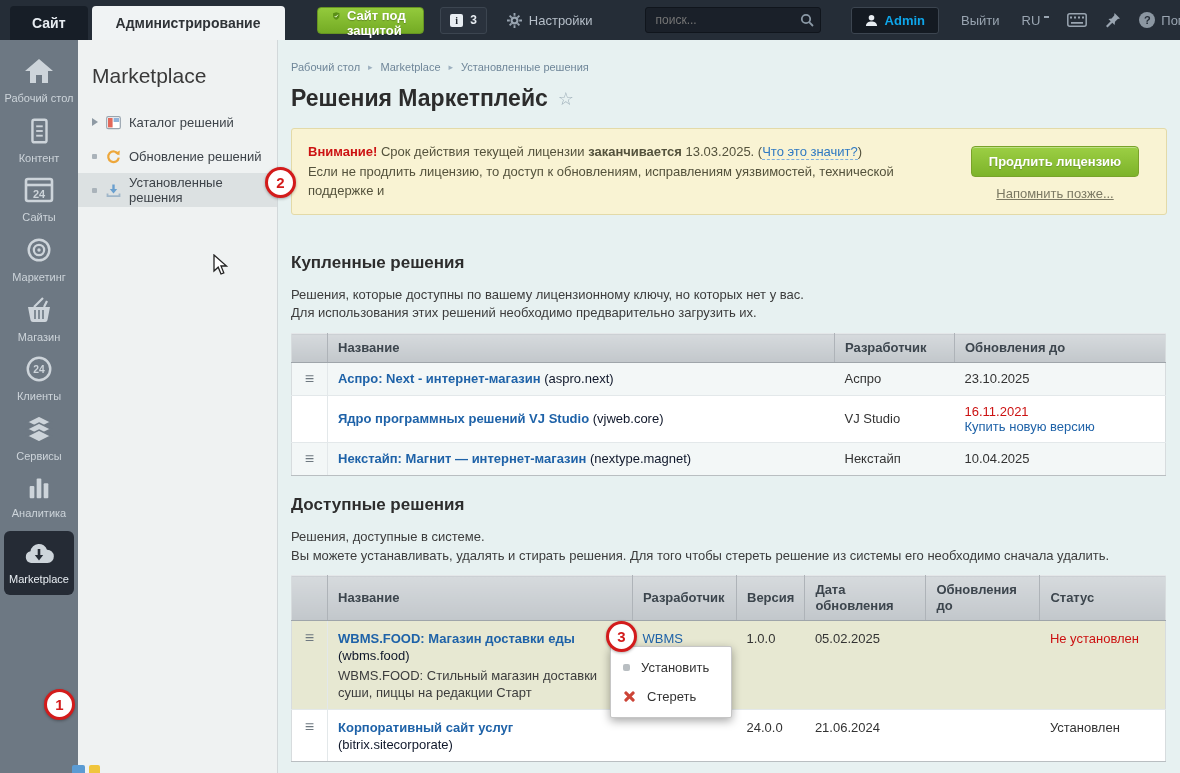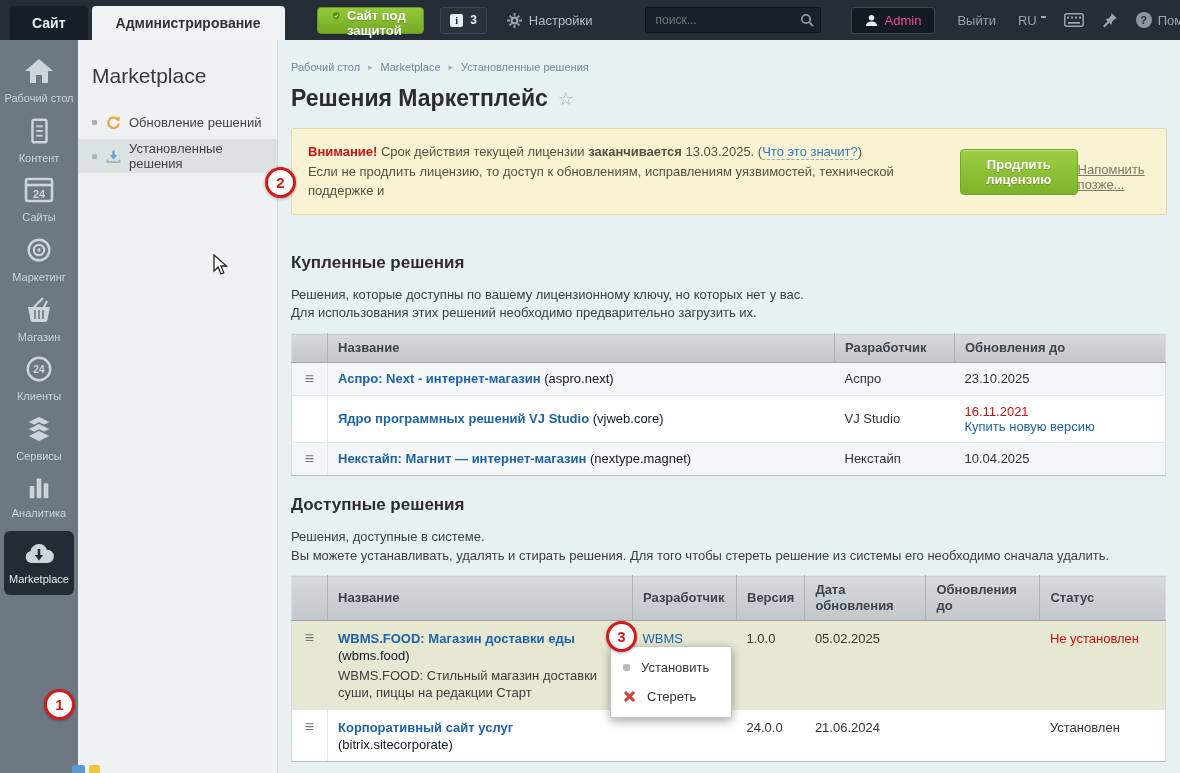--- a/index.html
+++ b/index.html
@@ -27,21 +27,21 @@
          display:flex; align-items:center; justify-content:center; }
   .settings { margin-left:20px; display:flex; align-items:center; gap:7px; color:#b6bfc9;
          font-size:13px; cursor:pointer; }
   .searchbox { margin-left:52px; position:relative; }
   .searchbox input { width:176px; height:26px; background:#1a2029; border:1px solid #10151c;
          border-radius:3px; color:#8b99a6; font-size:12px; padding:0 28px 0 10px; outline:none;
          font-family:"Liberation Sans", sans-serif; }
   .mag { position:absolute; right:7px; top:6px; }
   .userbtn { margin-left:30px; height:27px; display:flex; align-items:center; gap:7px;
          background:#141a22; border:1px solid #3c4550; border-radius:3px; padding:0 13px;
-         color:#ec4899; font-weight:normal; font-size:13px; cursor:pointer; }
+         color:#0ea5e9; font-weight:bold; font-size:13px; cursor:pointer; }
   .toplink { margin-left:22px; color:#9aa5b1; font-size:13px; cursor:pointer; }
   .lang { margin-left:22px; display:flex; align-items:center; gap:4px; color:#9aa5b1;
          font-size:13px; cursor:pointer; }
   .lang-dash { width:5px; height:2px; background:#9aa5b1; margin-top:-6px; }
   .topicon { margin-left:18px; cursor:pointer; display:flex; align-items:center; }
   .help { margin-left:18px; display:flex; align-items:center; gap:6px; color:#9aa5b1;
          font-size:13px; cursor:pointer; }
   .help-circle { width:16px; height:16px; border-radius:50%; background:#8b96a1; color:#252d37;
          font-weight:bold; font-size:11px; display:flex; align-items:center; justify-content:center; }
   
@@ -74,21 +74,21 @@
   .page-title-row { margin-top:12px; display:flex; align-items:center; gap:10px; }
   .page-title { font-size:23px; font-weight:bold; color:#2c2c2c; }
   .fav-star { font-size:18px; color:#9fb0ba; cursor:pointer; }
   
   .warnbox { margin-top:16px; background:#f9f3d3; border:1px solid #e3daa8; border-radius:3px;
          padding:13px 16px 13px 16px; display:flex; }
   .warn-text { flex:1; color:#54523c; line-height:1.5; font-size:13px; }
   .warn-red { color:#cc1212; font-weight:bold; }
   .warn-bold { font-weight:bold; }
   .warn-link { color:#2f79c2; border-bottom:1px dashed #7fb0dd; cursor:pointer; }
-  .warn-actions { width:190px; display:flex; flex-direction:row; align-items:center;
+  .warn-actions { width:190px; display:flex; flex-direction:column; align-items:center;
          justify-content:flex-end; padding-top:2px; }
   .btn-renew { background:linear-gradient(#9ccf44,#7db32a); border:1px solid #79a32a;
          border-radius:4px; color:#fff; font-weight:bold; font-size:13px; padding:7px 17px;
          text-shadow:0 1px 1px rgba(0,0,0,.2); box-shadow:inset 0 1px 0 rgba(255,255,255,.35);
          cursor:pointer; font-family:"Liberation Sans", sans-serif; }
   .remind { margin-top:9px; color:#7b7863; font-size:13px; text-decoration:underline; cursor:pointer; }
   
   .sect-h { font-size:17px; font-weight:bold; color:#2d2d2d; }
   .sect-h.first { margin-top:38px; }
   .sect-h.second { margin-top:19px; }
@@ -273,20 +273,29 @@
           <path d="M12.8 14 L17 19.5 L21.2 14 Z" fill="#252b35"></path>
         </svg>
       <div class="side-label">Marketplace</div>
     </div>
   </div>
 
   <div class="submenu">
     <div class="submenu-title">Marketplace</div>
     <ul>
       <li>
+        <span class="tri"></span>
+        <svg class="mi" viewBox="0 0 15 15">
+            <rect x="0.7" y="1.7" width="13.6" height="12" rx="1.5" fill="#fff" stroke="#98a4ae" stroke-width="1.2"></rect>
+            <rect x="2" y="3" width="4.6" height="9.4" fill="#e2685a"></rect>
+            <rect x="7.6" y="3" width="5.5" height="4" fill="#8fb3d9"></rect>
+          </svg>
+        <span>Каталог решений</span>
+      </li>
+      <li>
         <span class="dotb"></span>
         <svg class="mi" viewBox="0 0 15 15">
             <path d="M12.2 5.2 A5.3 5.3 0 1 0 12.8 8.6" fill="none" stroke="#eda73b" stroke-width="2.2"></path>
             <path d="M13.8 1.5 L13.4 6.2 L9.2 4.3 Z" fill="#eda73b"></path>
           </svg>
         <span>Обновление решений</span>
       </li>
       <li class="active">
         <span class="dotb"></span>
         <svg class="mi" viewBox="0 0 15 15">

